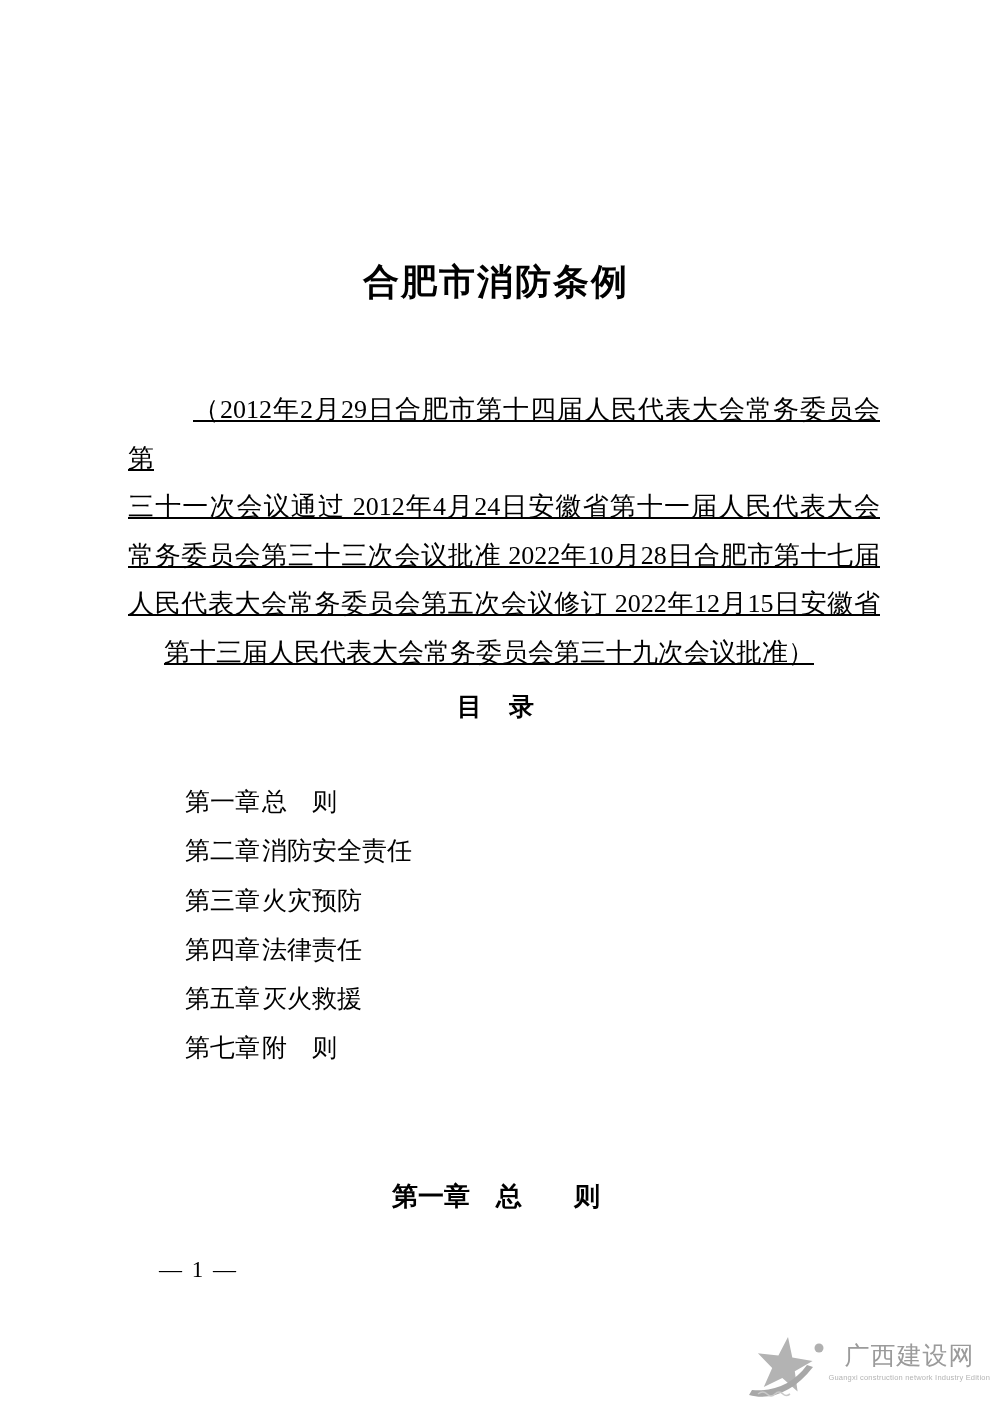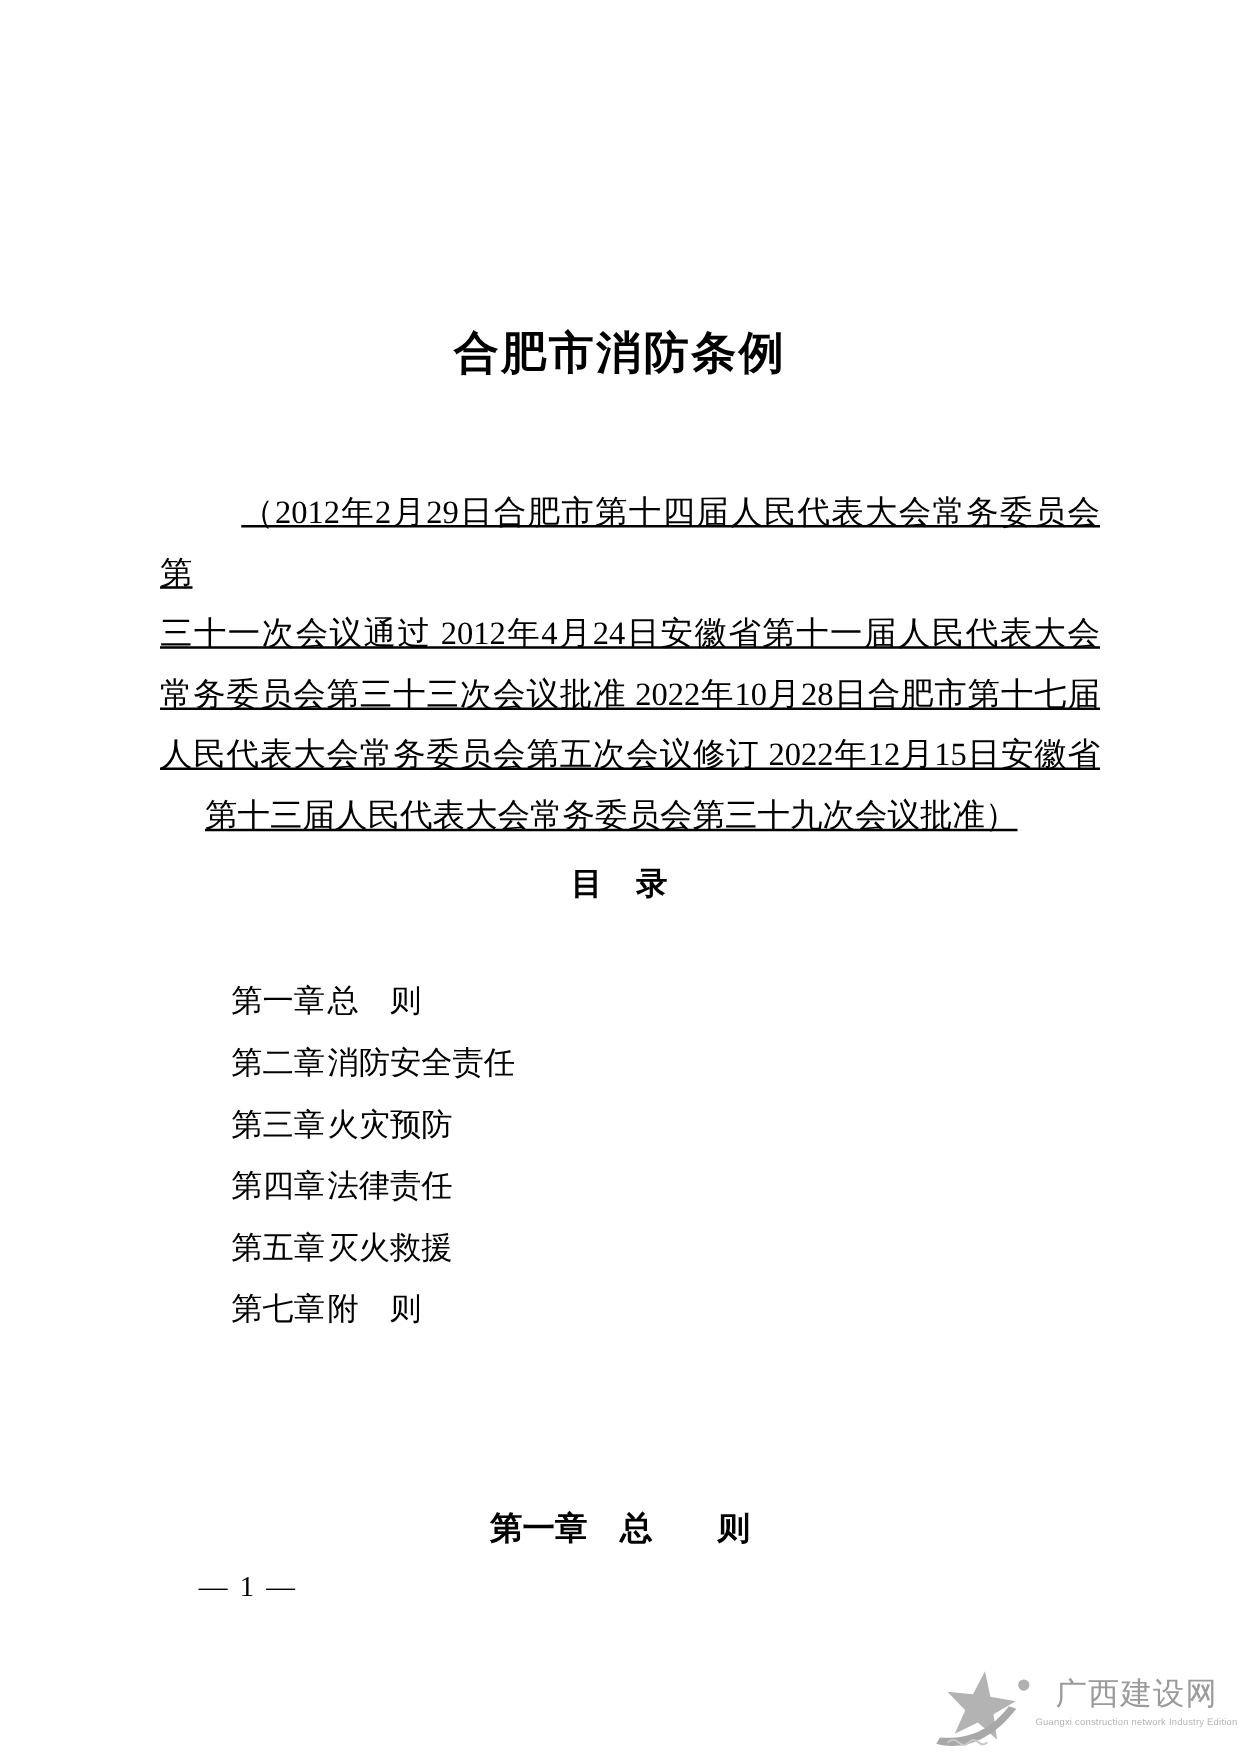--- a/index.html
+++ b/index.html
@@ -55,21 +55,20 @@
   }
   .toc-item { display: flex; gap: 2px; }
   .chapter-heading {
     position: absolute;
     top: 1179px;
     left: 0;
     width: 100%;
     text-align: center;
     font-size: 26px;
     font-weight: bold;
-    margin-top: 26px;
   }
   .page-number {
     position: absolute;
     top: 1257px;
     left: 159px;
     font-family: "Liberation Serif", serif;
     font-size: 23px;
     letter-spacing: 2px;
   }
   .watermark {

